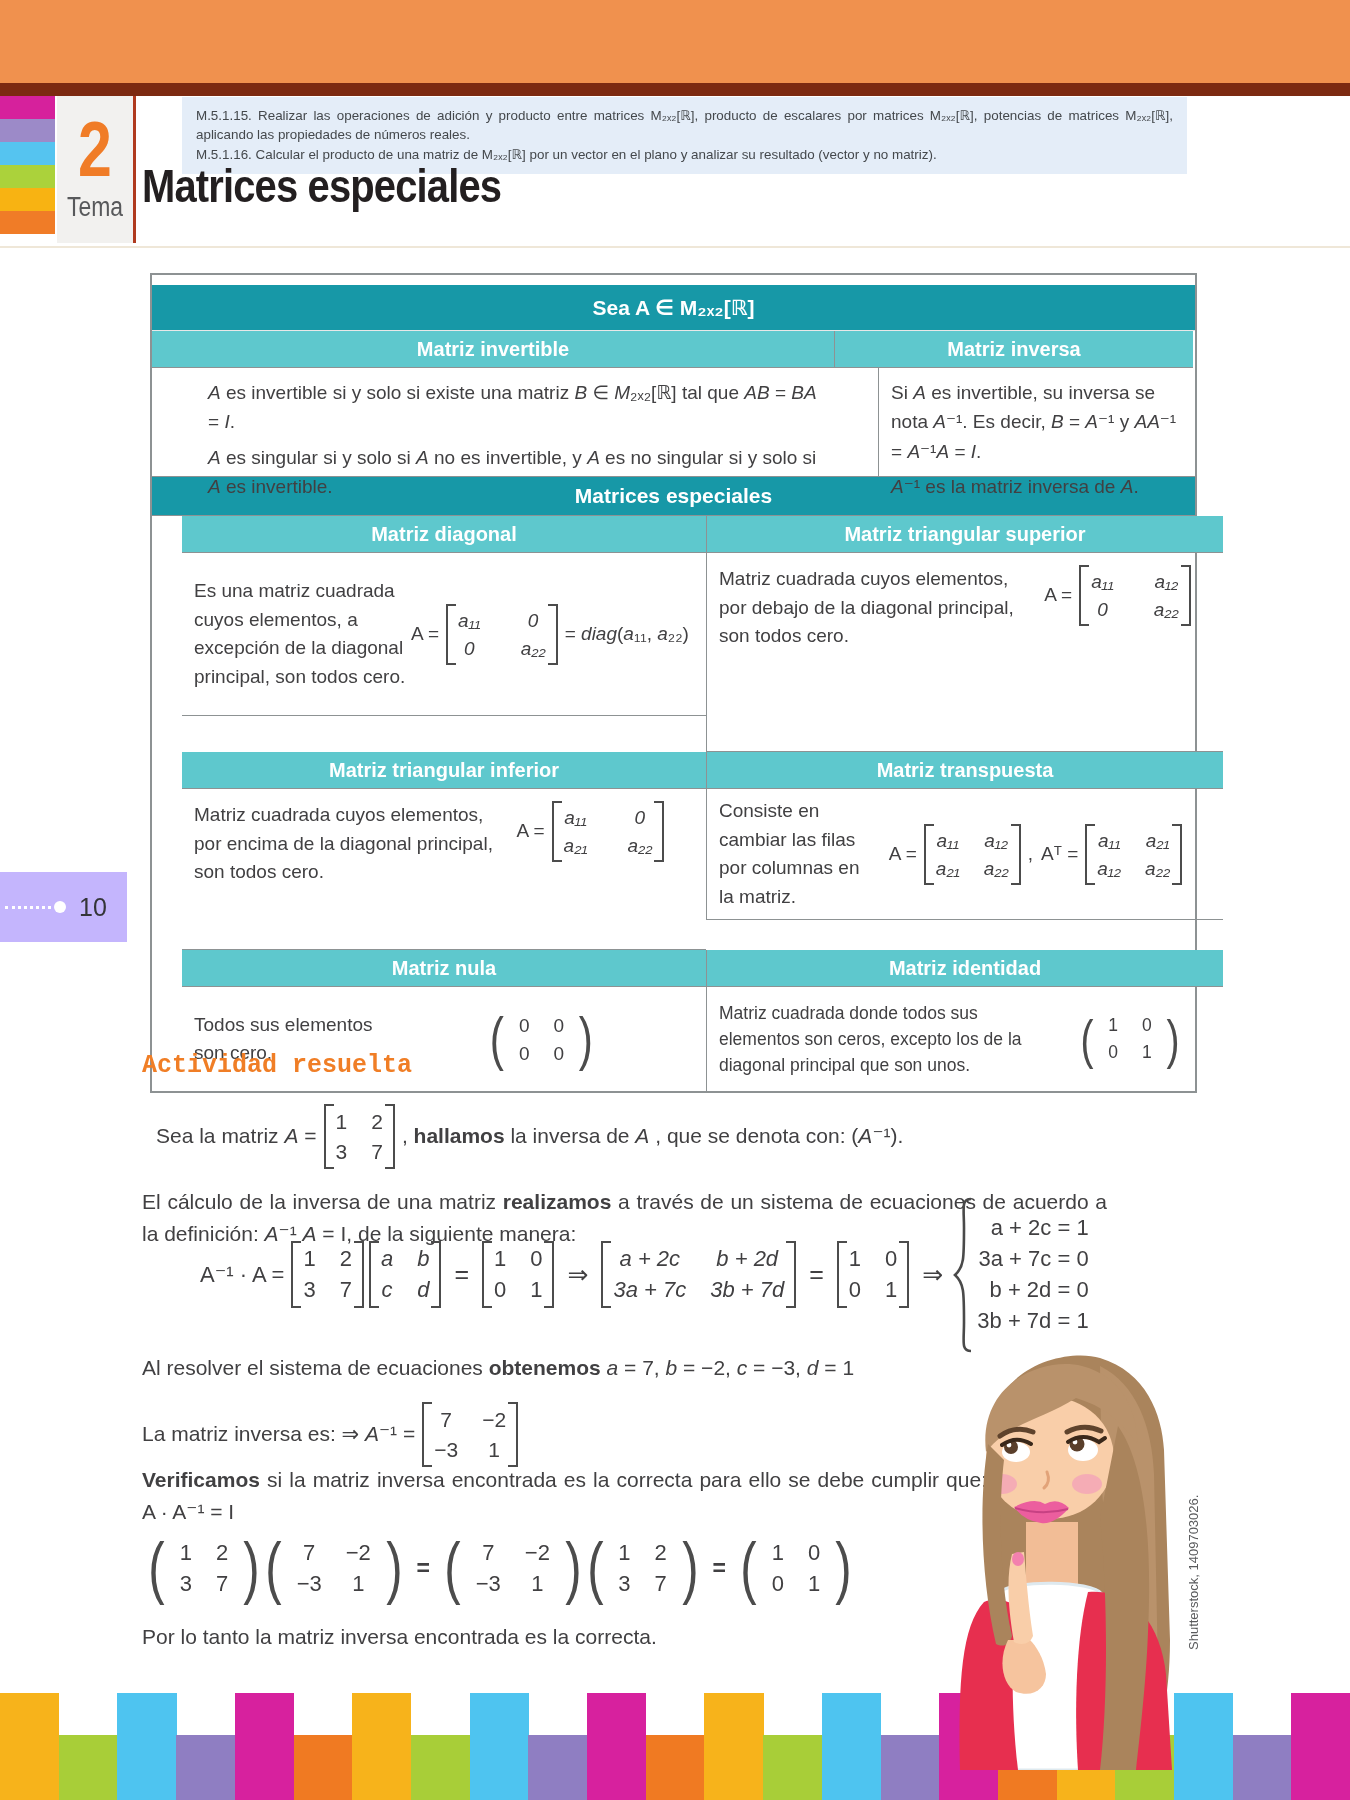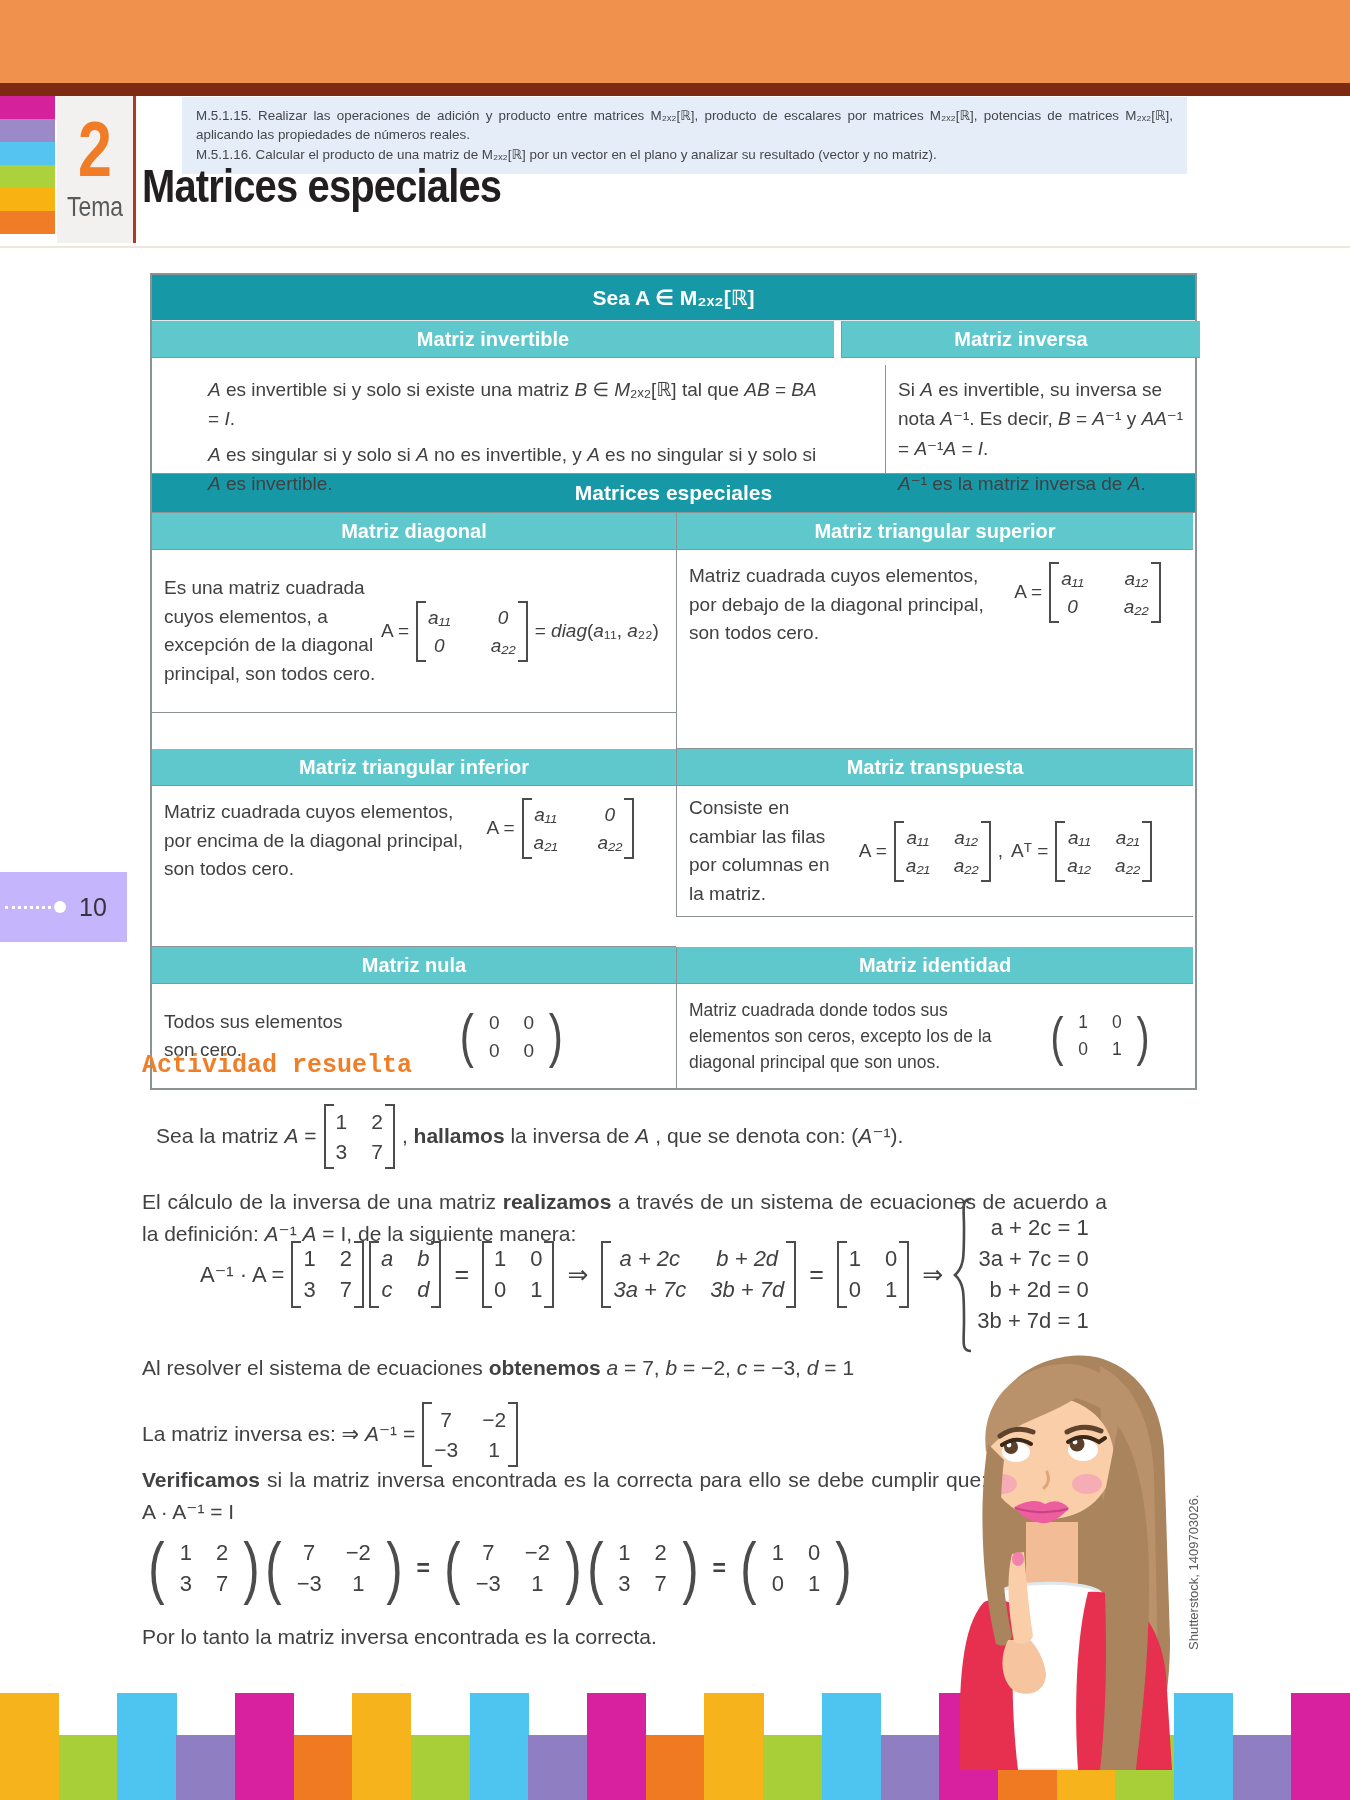--- a/index.html
+++ b/index.html
@@ -22,25 +22,25 @@
   .standards{position:absolute;left:182px;top:97px;width:977px;background:#E4EDF8;padding:9px 14px 10px 14px;font-size:13.4px;line-height:1.45;color:#44484C;text-align:justify;}
   .standards p{margin:0;}
 
   
   .title-rule{position:absolute;left:0;top:246px;width:1350px;height:2px;background:#EFE7D8;}
   .page-title{position:absolute;left:142px;top:158px;font-size:47px;font-weight:bold;color:#231F20;letter-spacing:-1px;transform:scaleX(.85);transform-origin:left center;white-space:nowrap;}
 
   
   .tbl{position:absolute;left:150px;top:273px;width:1047px;border:2px solid #8D9293;box-sizing:border-box;background:#fff;}
   .th-dark{background:#1798A7;color:#fff;font-weight:bold;text-align:center;}
-  .th-dark.main{height:45px;line-height:45px;font-size:21px;border-bottom:1px solid #e8e8e8;}
+  .th-dark.main{height:45px;line-height:45px;font-size:21px;border-bottom:1px solid #e8e8e8;margin-top:10px;}
   .th-dark.mid{height:38px;line-height:38px;font-size:21px;border-top:1px solid #8D9293;border-bottom:1px solid #8D9293;}
   .grid2{display:grid;}
-  .g1{grid-template-columns:682px 359px;gap:7px;}
-  .g2{grid-template-columns:524px 517px;}
+  .g1{grid-template-columns:682px 359px;}
+  .g2{grid-template-columns:524px 517px;margin-left:30px;}
   .th-light{background:#5EC8CD;color:#fff;font-weight:bold;font-size:20px;text-align:center;height:36px;line-height:36px;border-bottom:1px solid #8D9293;}
   .bl{border-left:1px solid #8D9293;}
   .cell{padding:10px 12px;font-size:19px;line-height:1.55;color:#414042;box-sizing:border-box;margin-left:44px;}
   .cell p{margin:0 0 6px 0;}
   .cell-flex{display:flex;align-items:center;box-sizing:border-box;padding:6px 12px;font-size:19px;line-height:1.5;color:#414042;}
   .cflabel{flex:0 0 auto;}
   .cfmath{flex:1 1 auto;display:flex;align-items:center;justify-content:center;white-space:nowrap;}
   .seg-i{font-style:italic;}
   .seg-b{font-weight:bold;}
 

